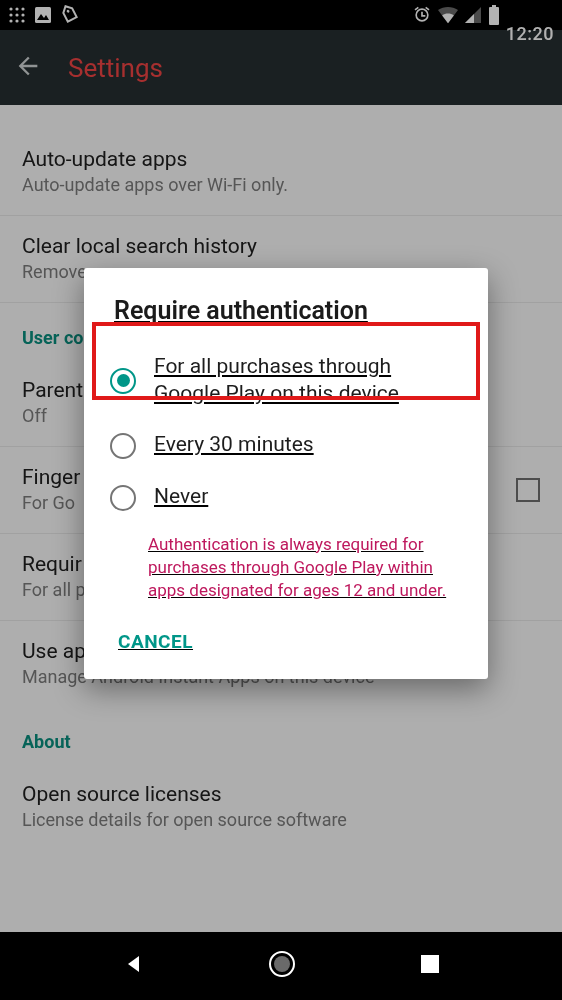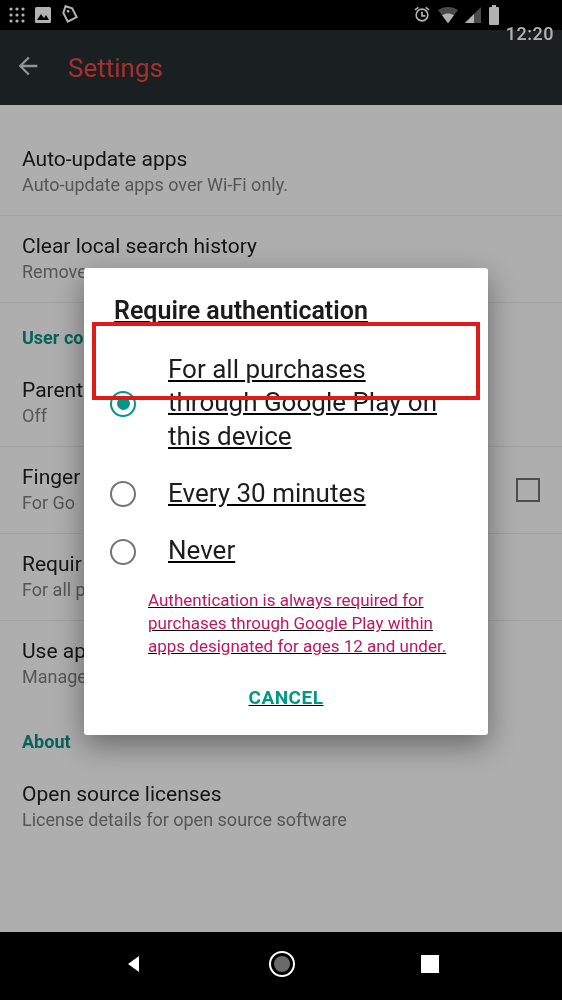--- a/index.html
+++ b/index.html
@@ -111,21 +111,21 @@
       color: #1b1b1b;
       padding: 0 30px 16px;
     }
     .option {
       display: flex;
       align-items: center;
       gap: 18px;
       padding: 12px 30px 12px 26px;
       cursor: pointer;
     }
-    .option .label { font-size: 26px; color: #1d1d1d; line-height: 1.28; margin-left: 14px; }
+    .option .label { font-size: 21px; color: #1d1d1d; line-height: 1.28; }
     .radio {
       flex: 0 0 26px;
       width: 26px; height: 26px;
       border-radius: 50%;
       border: 2.6px solid #757575;
       display: inline-flex;
       align-items: center;
       justify-content: center;
       margin-top: 2px;
     }
@@ -148,21 +148,21 @@
       pointer-events: none;
     }
     .dialog .note {
       font-size: 17px;
       color: #be185d;
       line-height: 1.35;
       padding: 10px 30px 2px 64px;
     }
     .dialog-actions {
       display: flex;
-      justify-content: center;
+      justify-content: flex-start;
       padding: 18px 24px 12px;
     }
     .btn-cancel {
       font-size: 19px;
       font-weight: 700;
       color: #009688;
       letter-spacing: .5px;
       background: none;
       border: none;
       cursor: pointer;

